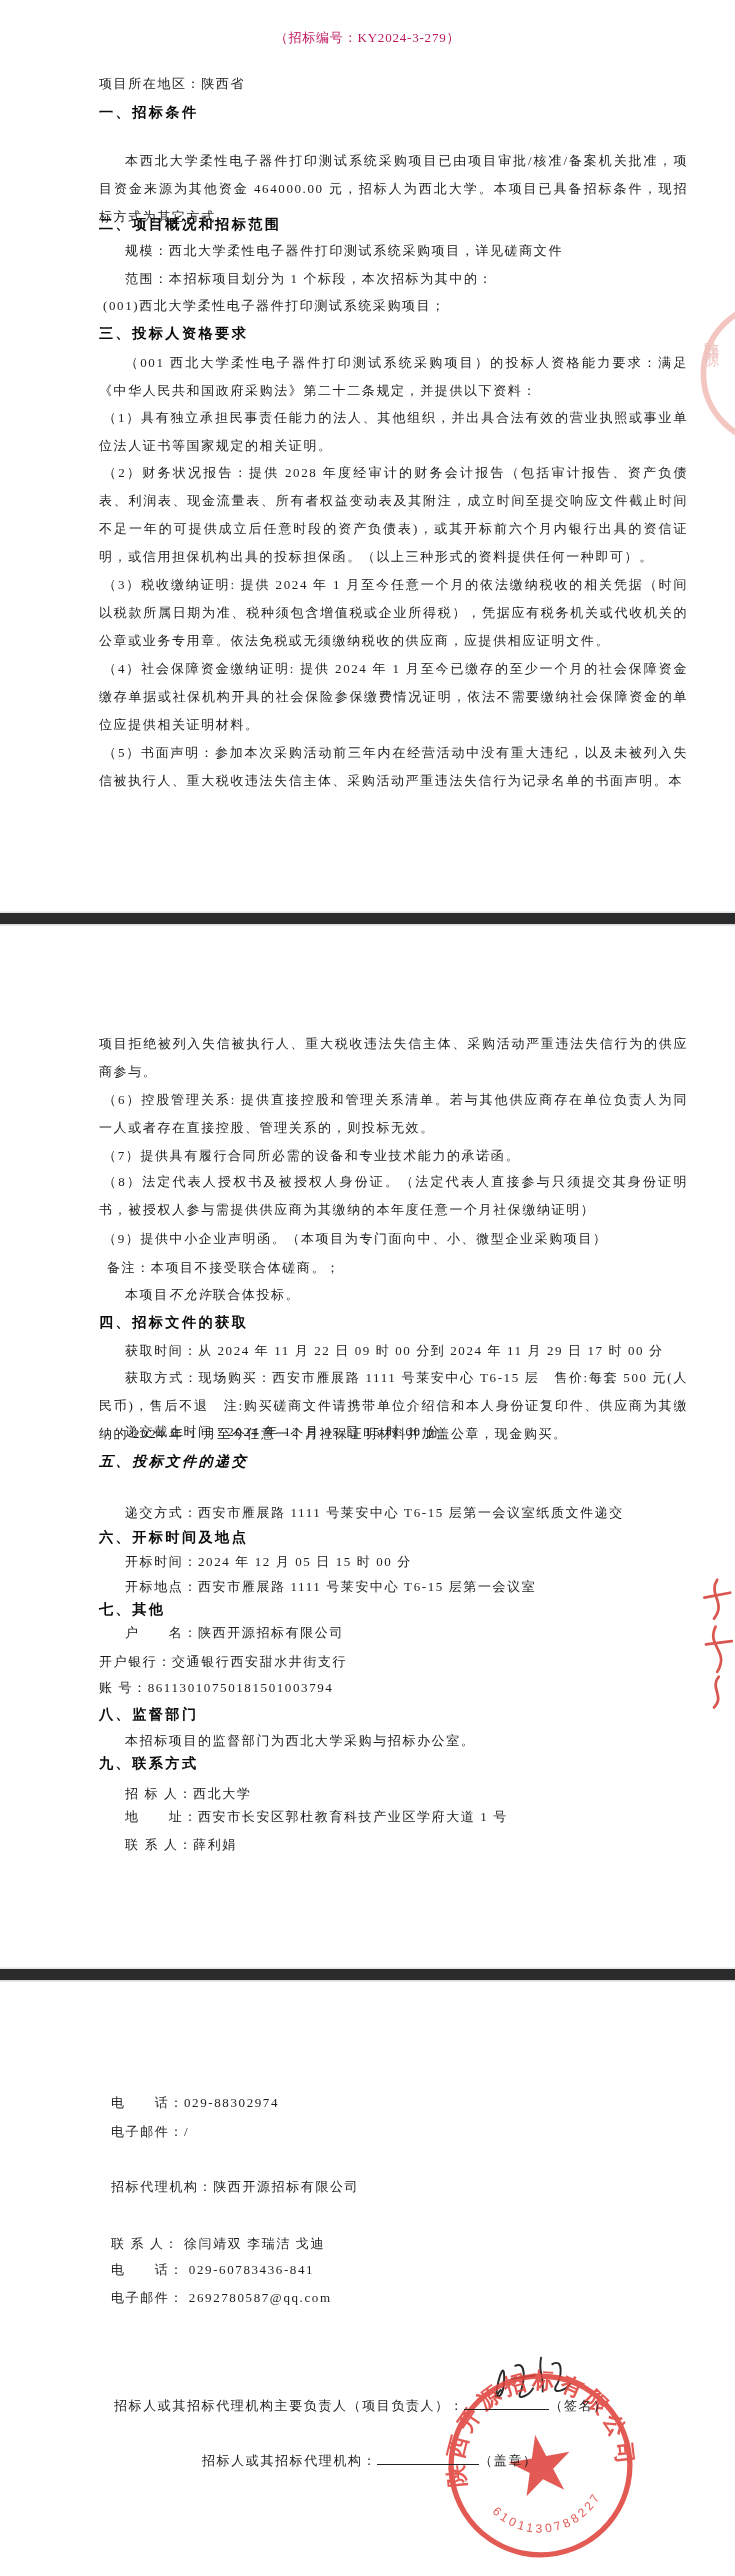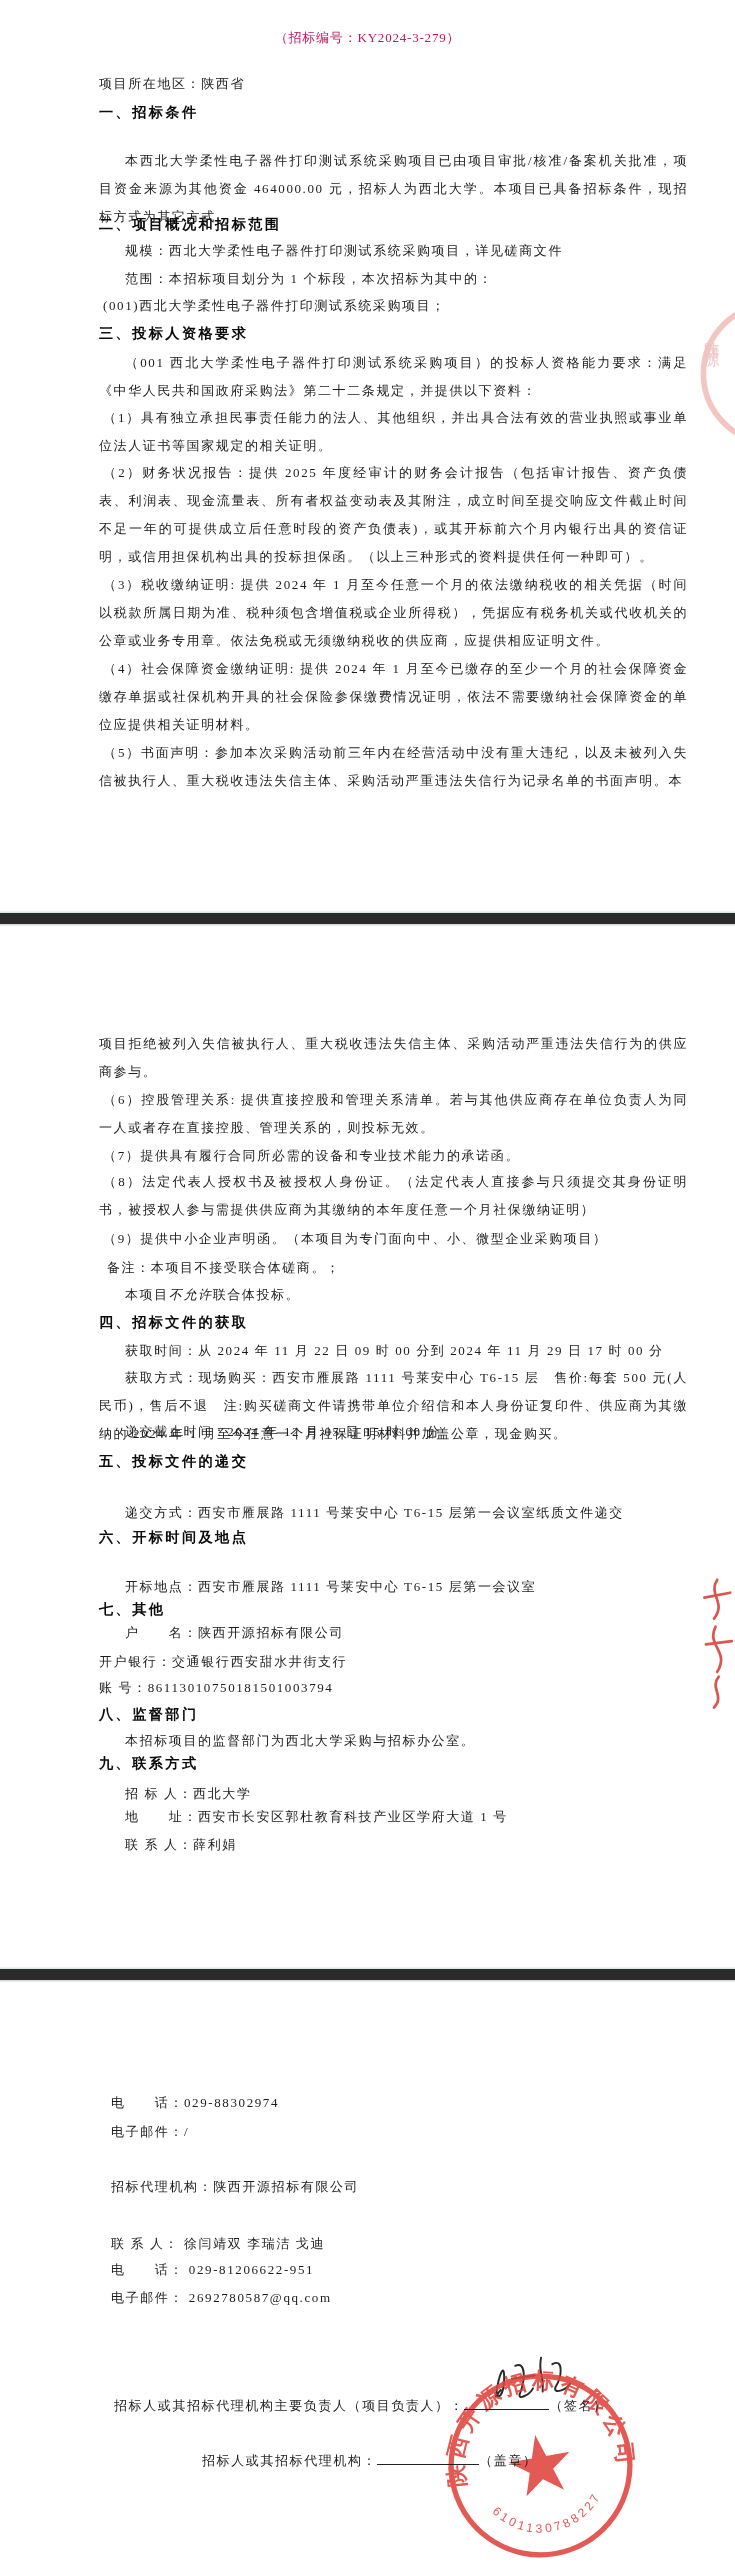--- a/index.html
+++ b/index.html
@@ -91,51 +91,52 @@
     <div class="blk p0" style="top: 70px;">项目所在地区：陕西省</div>
     <div class="blk h" style="top: 98px;">一、招标条件</div>
     <div class="blk pj" style="top: 123px; margin-top: 24px;">本西北大学柔性电子器件打印测试系统采购项目已由项目审批/核准/备案机关批准，项目资金来源为其他资金 464000.00 元，招标人为西北大学。本项目已具备招标条件，现招标方式为其它方式。</div>
     <div class="blk h" style="top: 210px;">二、项目概况和招标范围</div>
     <div class="blk pj" style="top: 237px;">规模：西北大学柔性电子器件打印测试系统采购项目，详见磋商文件</div>
     <div class="blk pj" style="top: 265px;">范围：本招标项目划分为 1 个标段，本次招标为其中的：</div>
     <div class="blk li" style="top: 292px;">(001)西北大学柔性电子器件打印测试系统采购项目；</div>
     <div class="blk h" style="top: 319px;">三、投标人资格要求</div>
     <div class="blk pj" style="top: 349px;">（001 西北大学柔性电子器件打印测试系统采购项目）的投标人资格能力要求：满足《中华人民共和国政府采购法》第二十二条规定，并提供以下资料：</div>
     <div class="blk li" style="top: 404px;">（1）具有独立承担民事责任能力的法人、其他组织，并出具合法有效的营业执照或事业单位法人证书等国家规定的相关证明。</div>
-    <div class="blk li" style="top: 459px;">（2）财务状况报告：提供 2025 年度经审计的财务会计报告（包括审计报告、资产负债表、利润表、现金流量表、所有者权益变动表及其附注，成立时间至提交响应文件截止时间不足一年的可提供成立后任意时段的资产负债表)，或其开标前六个月内银行出具的资信证明，或信用担保机构出具的投标担保函。（以上三种形式的资料提供任何一种即可）。</div>
+    <div class="blk li" style="top: 459px;">（2）财务状况报告：提供 2028 年度经审计的财务会计报告（包括审计报告、资产负债表、利润表、现金流量表、所有者权益变动表及其附注，成立时间至提交响应文件截止时间不足一年的可提供成立后任意时段的资产负债表)，或其开标前六个月内银行出具的资信证明，或信用担保机构出具的投标担保函。（以上三种形式的资料提供任何一种即可）。</div>
     <div class="blk li" style="top: 571px;">（3）税收缴纳证明: 提供 2024 年 1 月至今任意一个月的依法缴纳税收的相关凭据（时间以税款所属日期为准、税种须包含增值税或企业所得税），凭据应有税务机关或代收机关的公章或业务专用章。依法免税或无须缴纳税收的供应商，应提供相应证明文件。</div>
     <div class="blk li" style="top: 655px;">（4）社会保障资金缴纳证明: 提供 2024 年 1 月至今已缴存的至少一个月的社会保障资金缴存单据或社保机构开具的社会保险参保缴费情况证明，依法不需要缴纳社会保障资金的单位应提供相关证明材料。</div>
     <div class="blk li" style="top: 739px;">（5）书面声明：参加本次采购活动前三年内在经营活动中没有重大违纪，以及未被列入失信被执行人、重大税收违法失信主体、采购活动严重违法失信行为记录名单的书面声明。本</div>
     <div class="blk p0" style="top: 1030px;">项目拒绝被列入失信被执行人、重大税收违法失信主体、采购活动严重违法失信行为的供应商参与。</div>
     <div class="blk li" style="top: 1086px;">（6）控股管理关系: 提供直接控股和管理关系清单。若与其他供应商存在单位负责人为同一人或者存在直接控股、管理关系的，则投标无效。</div>
     <div class="blk li" style="top: 1142px;">（7）提供具有履行合同所必需的设备和专业技术能力的承诺函。</div>
     <div class="blk li" style="top: 1168px;">（8）法定代表人授权书及被授权人身份证。（法定代表人直接参与只须提交其身份证明书，被授权人参与需提供供应商为其缴纳的本年度任意一个月社保缴纳证明）</div>
     <div class="blk li" style="top: 1225px;">（9）提供中小企业声明函。（本项目为专门面向中、小、微型企业采购项目）</div>
     <div class="blk p0" style="top: 1254px; margin-left: 8px;">备注：本项目不接受联合体磋商。；</div>
     <div class="blk pj" style="top: 1281px;"><span>本项目</span><span class="it">不允许</span><span>联合体投标。</span></div>
     <div class="blk h" style="top: 1308px;">四、招标文件的获取</div>
     <div class="blk pj" style="top: 1337px;">获取时间：从 2024 年 11 月 22 日 09 时 00 分到 2024 年 11 月 29 日 17 时 00 分</div>
     <div class="blk pj" style="top: 1364px;">获取方式：现场购买：西安市雁展路 1111 号莱安中心 T6-15 层　售价:每套 500 元(人民币)，售后不退　注:购买磋商文件请携带单位介绍信和本人身份证复印件、供应商为其缴纳的 2024 年 1 月至今任意一个月社保证明材料并加盖公章，现金购买。</div>
-    <div class="blk h" style="top: 1447px;">五、投标文件的递交</div>
+    <div class="blk h" style="top: 1447px; font-style: italic;">五、投标文件的递交</div>
     <div class="blk pj" style="top: 1418px;">递交截止时间：2024 年 12 月 05 日 15 时 00 分</div>
     <div class="blk pj" style="top: 1499px;">递交方式：西安市雁展路 1111 号莱安中心 T6-15 层第一会议室纸质文件递交</div>
     <div class="blk h" style="top: 1523px;">六、开标时间及地点</div>
+    <div class="blk pj" style="top: 1548px;">开标时间：2024 年 12 月 05 日 15 时 00 分</div>
     <div class="blk pj" style="top: 1573px;">开标地点：西安市雁展路 1111 号莱安中心 T6-15 层第一会议室</div>
     <div class="blk h" style="top: 1595px;">七、其他</div>
     <div class="blk pj" style="top: 1619px;">户　　名：陕西开源招标有限公司</div>
     <div class="blk p0" style="top: 1648px;">开户银行：交通银行西安甜水井街支行</div>
     <div class="blk p0" style="top: 1674px;">账  号：86113010750181501003794</div>
     <div class="blk h" style="top: 1700px;">八、监督部门</div>
     <div class="blk pj" style="top: 1727px;">本招标项目的监督部门为西北大学采购与招标办公室。</div>
     <div class="blk h" style="top: 1749px;">九、联系方式</div>
     <div class="blk pj" style="top: 1780px;">招 标 人：西北大学</div>
     <div class="blk pj" style="top: 1803px;">地　　址：西安市长安区郭杜教育科技产业区学府大道 1 号</div>
     <div class="blk pj" style="top: 1831px;">联 系 人：薛利娟</div>
     <div class="blk ct" style="top: 2089px;">电　　话：029-88302974</div>
     <div class="blk ct" style="top: 2118px;">电子邮件：/</div>
     <div class="blk ct" style="top: 2173px;">招标代理机构：陕西开源招标有限公司</div>
     <div class="blk ct" style="top: 2230px;">联 系 人： 徐闫靖双 李瑞洁 戈迪</div>
-    <div class="blk ct" style="top: 2256px;">电　　话： 029-81206622-951</div>
+    <div class="blk ct" style="top: 2256px;">电　　话： 029-60783436-841</div>
     <div class="blk ct" style="top: 2284px;">电子邮件： 2692780587@qq.com</div>
     <div class="blk sg" style="top: 2392px; left: 114px;"><span>招标人或其招标代理机构主要负责人（项目负责人）：</span><span class="ul" style="width: 85px;"></span><span>（签名）</span></div>
     <div class="blk sg" style="top: 2447px; left: 202px;"><span>招标人或其招标代理机构：</span><span class="ul" style="width: 102px;"></span><span>（盖章）</span></div>
   </div>
 
 
 </body></html>

